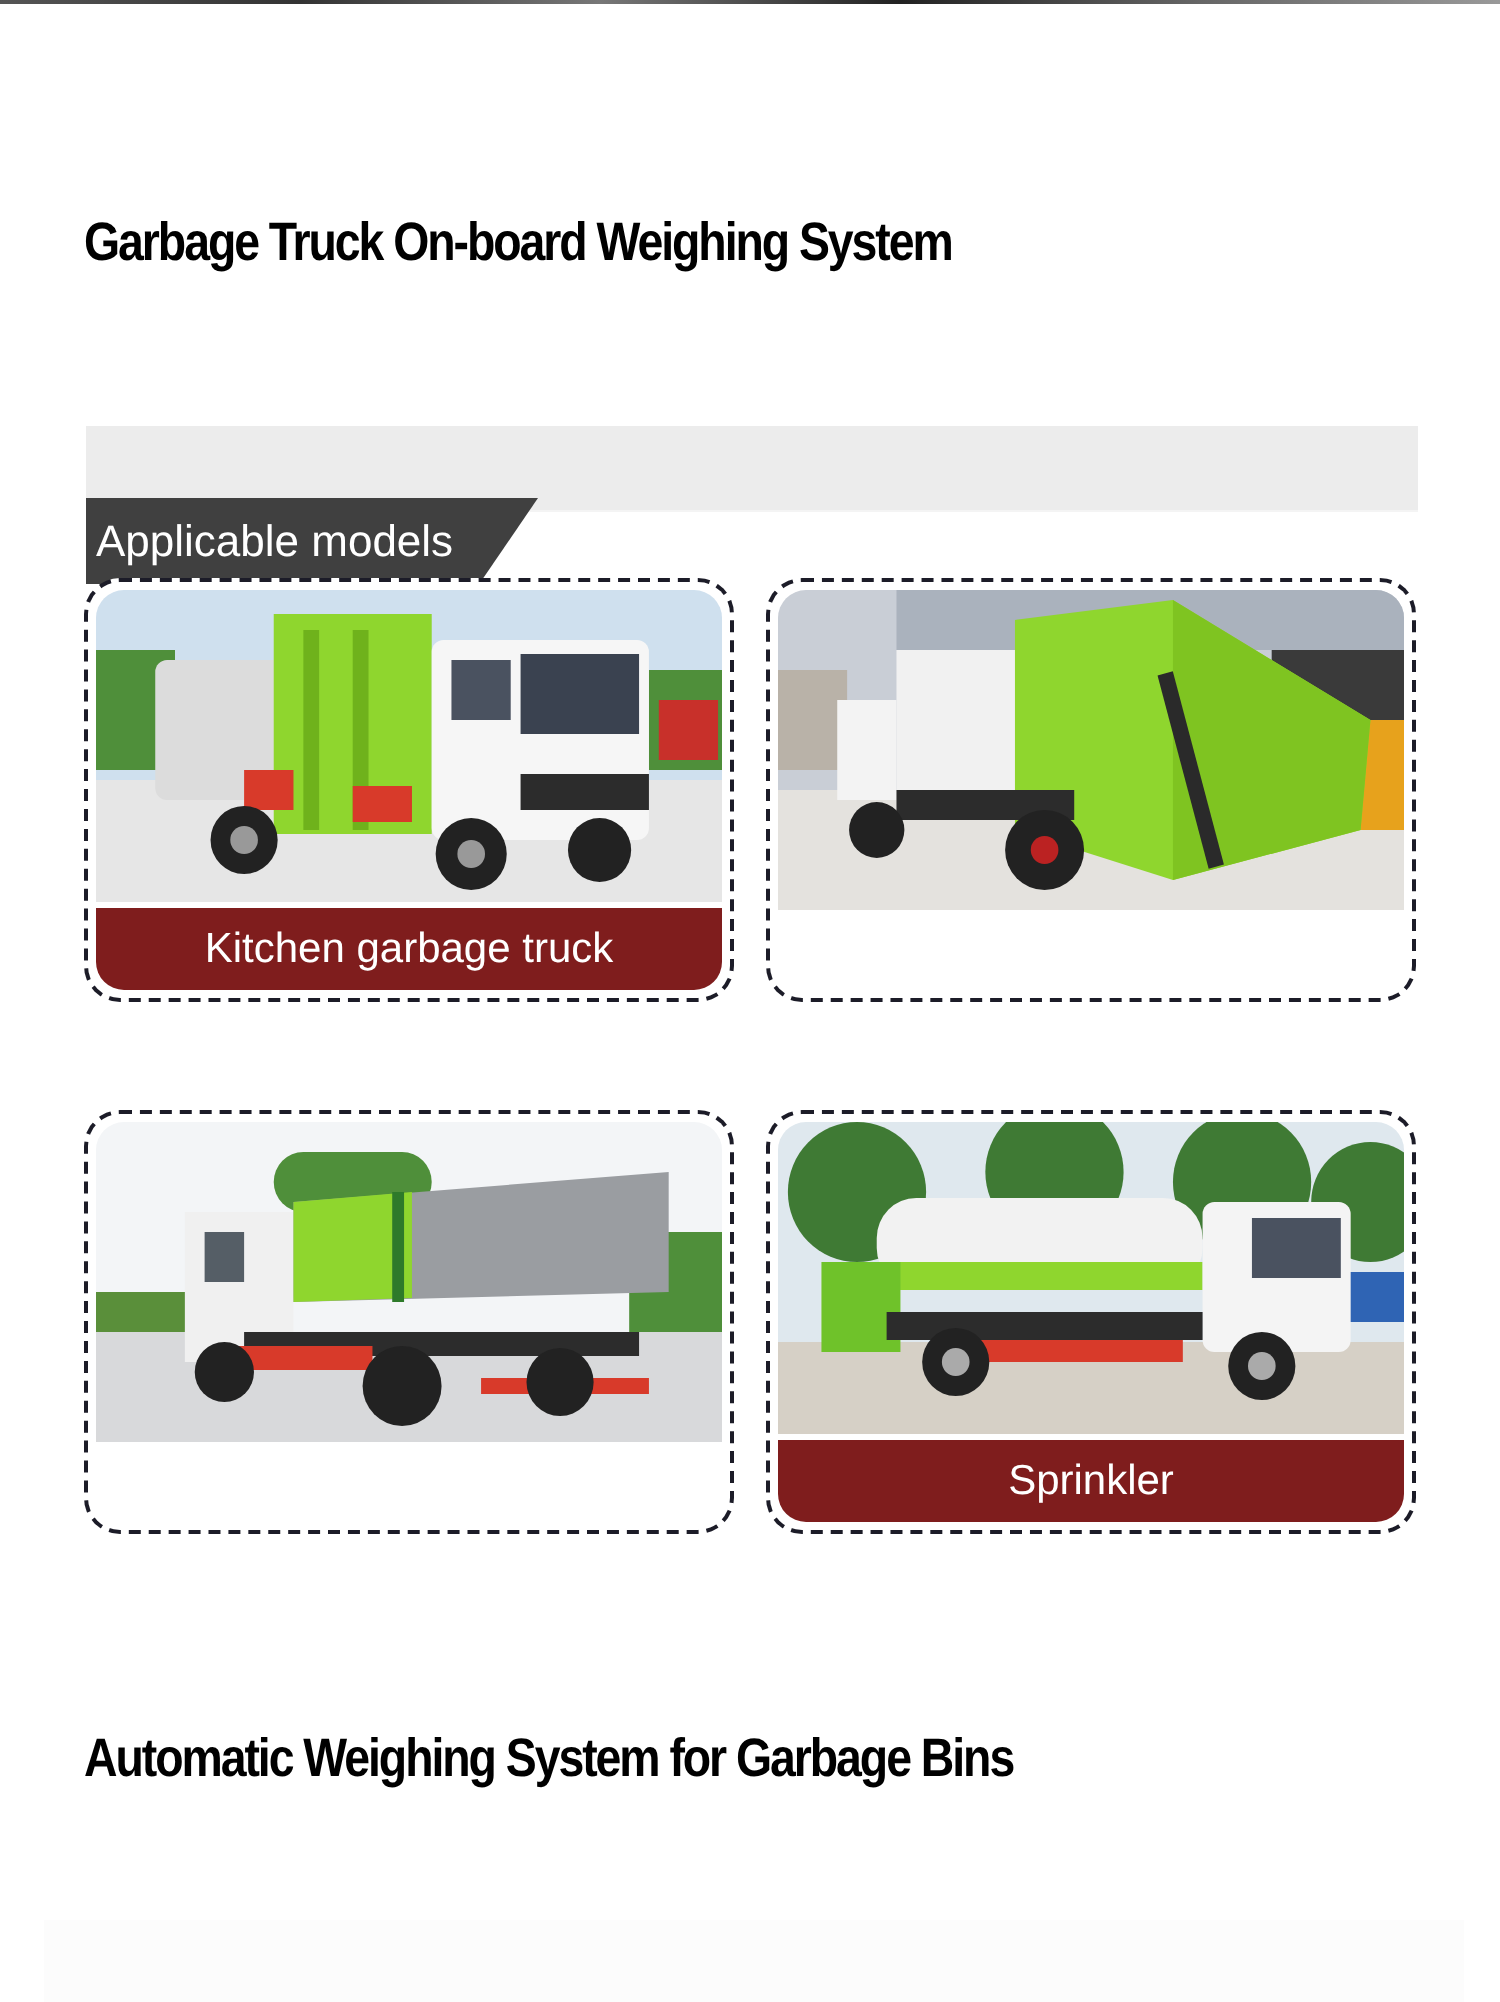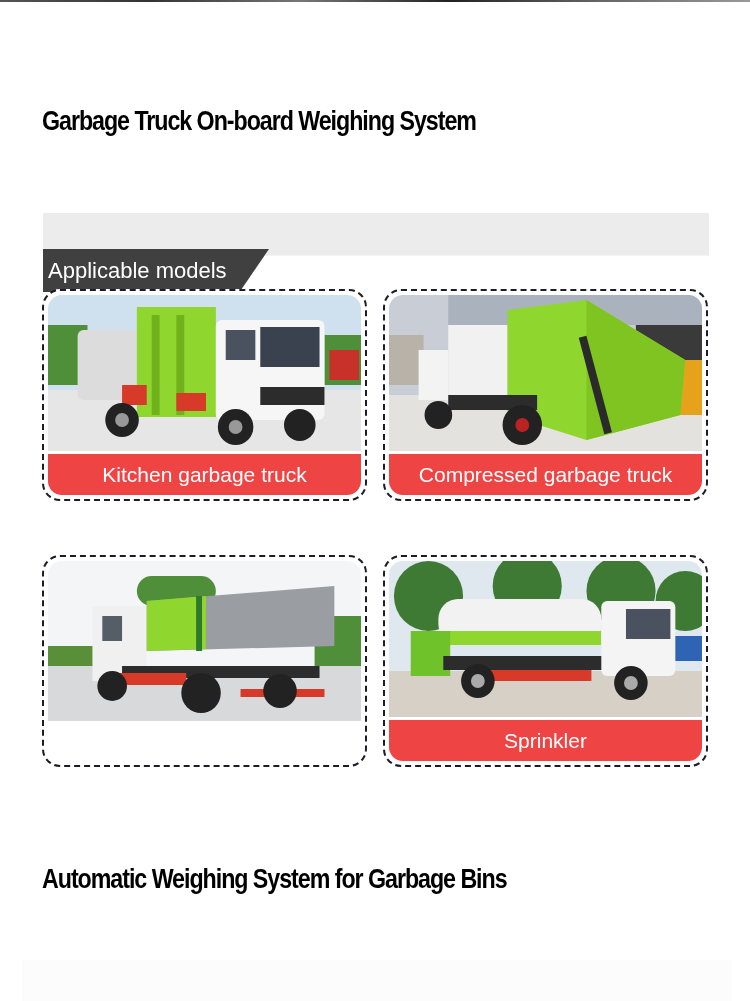--- a/index.html
+++ b/index.html
@@ -33,21 +33,21 @@
     .card {
       position: absolute; width: 325px; height: 212px;
       border: 2px dashed #1c1c28; border-radius: 18px;
       padding: 4px; background: #fff;
     }
     .card-inner { position: relative; width: 100%; height: 100%; border-radius: 14px; overflow: hidden; }
     .photo { position: absolute; left: 0; top: 0; width: 100%; height: 160px; overflow: hidden; }
     .photo svg { width: 100%; height: 100%; display: block; }
     .caption {
       position: absolute; left: 0; bottom: 0; width: 100%; height: 44px;
-      background: #ef4444; color: #fff; font-size: 21px;
+      background: #7f1d1d; color: #fff; font-size: 21px;
       display: flex; align-items: center; justify-content: center;
       white-space: nowrap; border-top: 3px solid #fff;
     }
 
     #card1 { left: 42px; top: 289px; }
     #card2 { left: 383px; top: 289px; }
     #card3 { left: 42px; top: 555px; }
     #card4 { left: 383px; top: 555px; }
 
     .faint-bottom { position: absolute; left: 22px; top: 960px; width: 710px; height: 41px; background: #fcfcfc; }
@@ -108,21 +108,20 @@
         <rect x="60" y="30" width="60" height="75" fill="#f1f1f1"></rect>
         <polygon points="120,15 200,5 300,65 295,120 200,145 120,120" fill="#8fd62e"></polygon>
         <polygon points="200,5 300,65 295,120 200,145" fill="#7fc421"></polygon>
         <rect x="205" y="40" width="8" height="100" fill="#2a2a2a" transform="rotate(-15 209 90)"></rect>
         <rect x="60" y="100" width="90" height="15" fill="#2c2c2c"></rect>
         <circle cx="50" cy="120" r="14" fill="#222"></circle>
         <circle cx="135" cy="130" r="20" fill="#222"></circle>
           <circle cx="135" cy="130" r="7" fill="#b22"></circle>
       </svg>
     </div>
-    <div class="caption">Compressed garbage truck</div>
   </div>
 </div>
 
 <div class="card" id="card3">
   <div class="card-inner">
     <div class="photo">
       <svg viewBox="0 0 317 160" preserveAspectRatio="none">
         <rect width="317" height="110" fill="#f3f5f7"></rect>
         <rect x="90" y="15" width="80" height="30" rx="15" fill="#4f8f3a"></rect>
         <rect x="270" y="55" width="47" height="55" fill="#4f8f3a"></rect>

